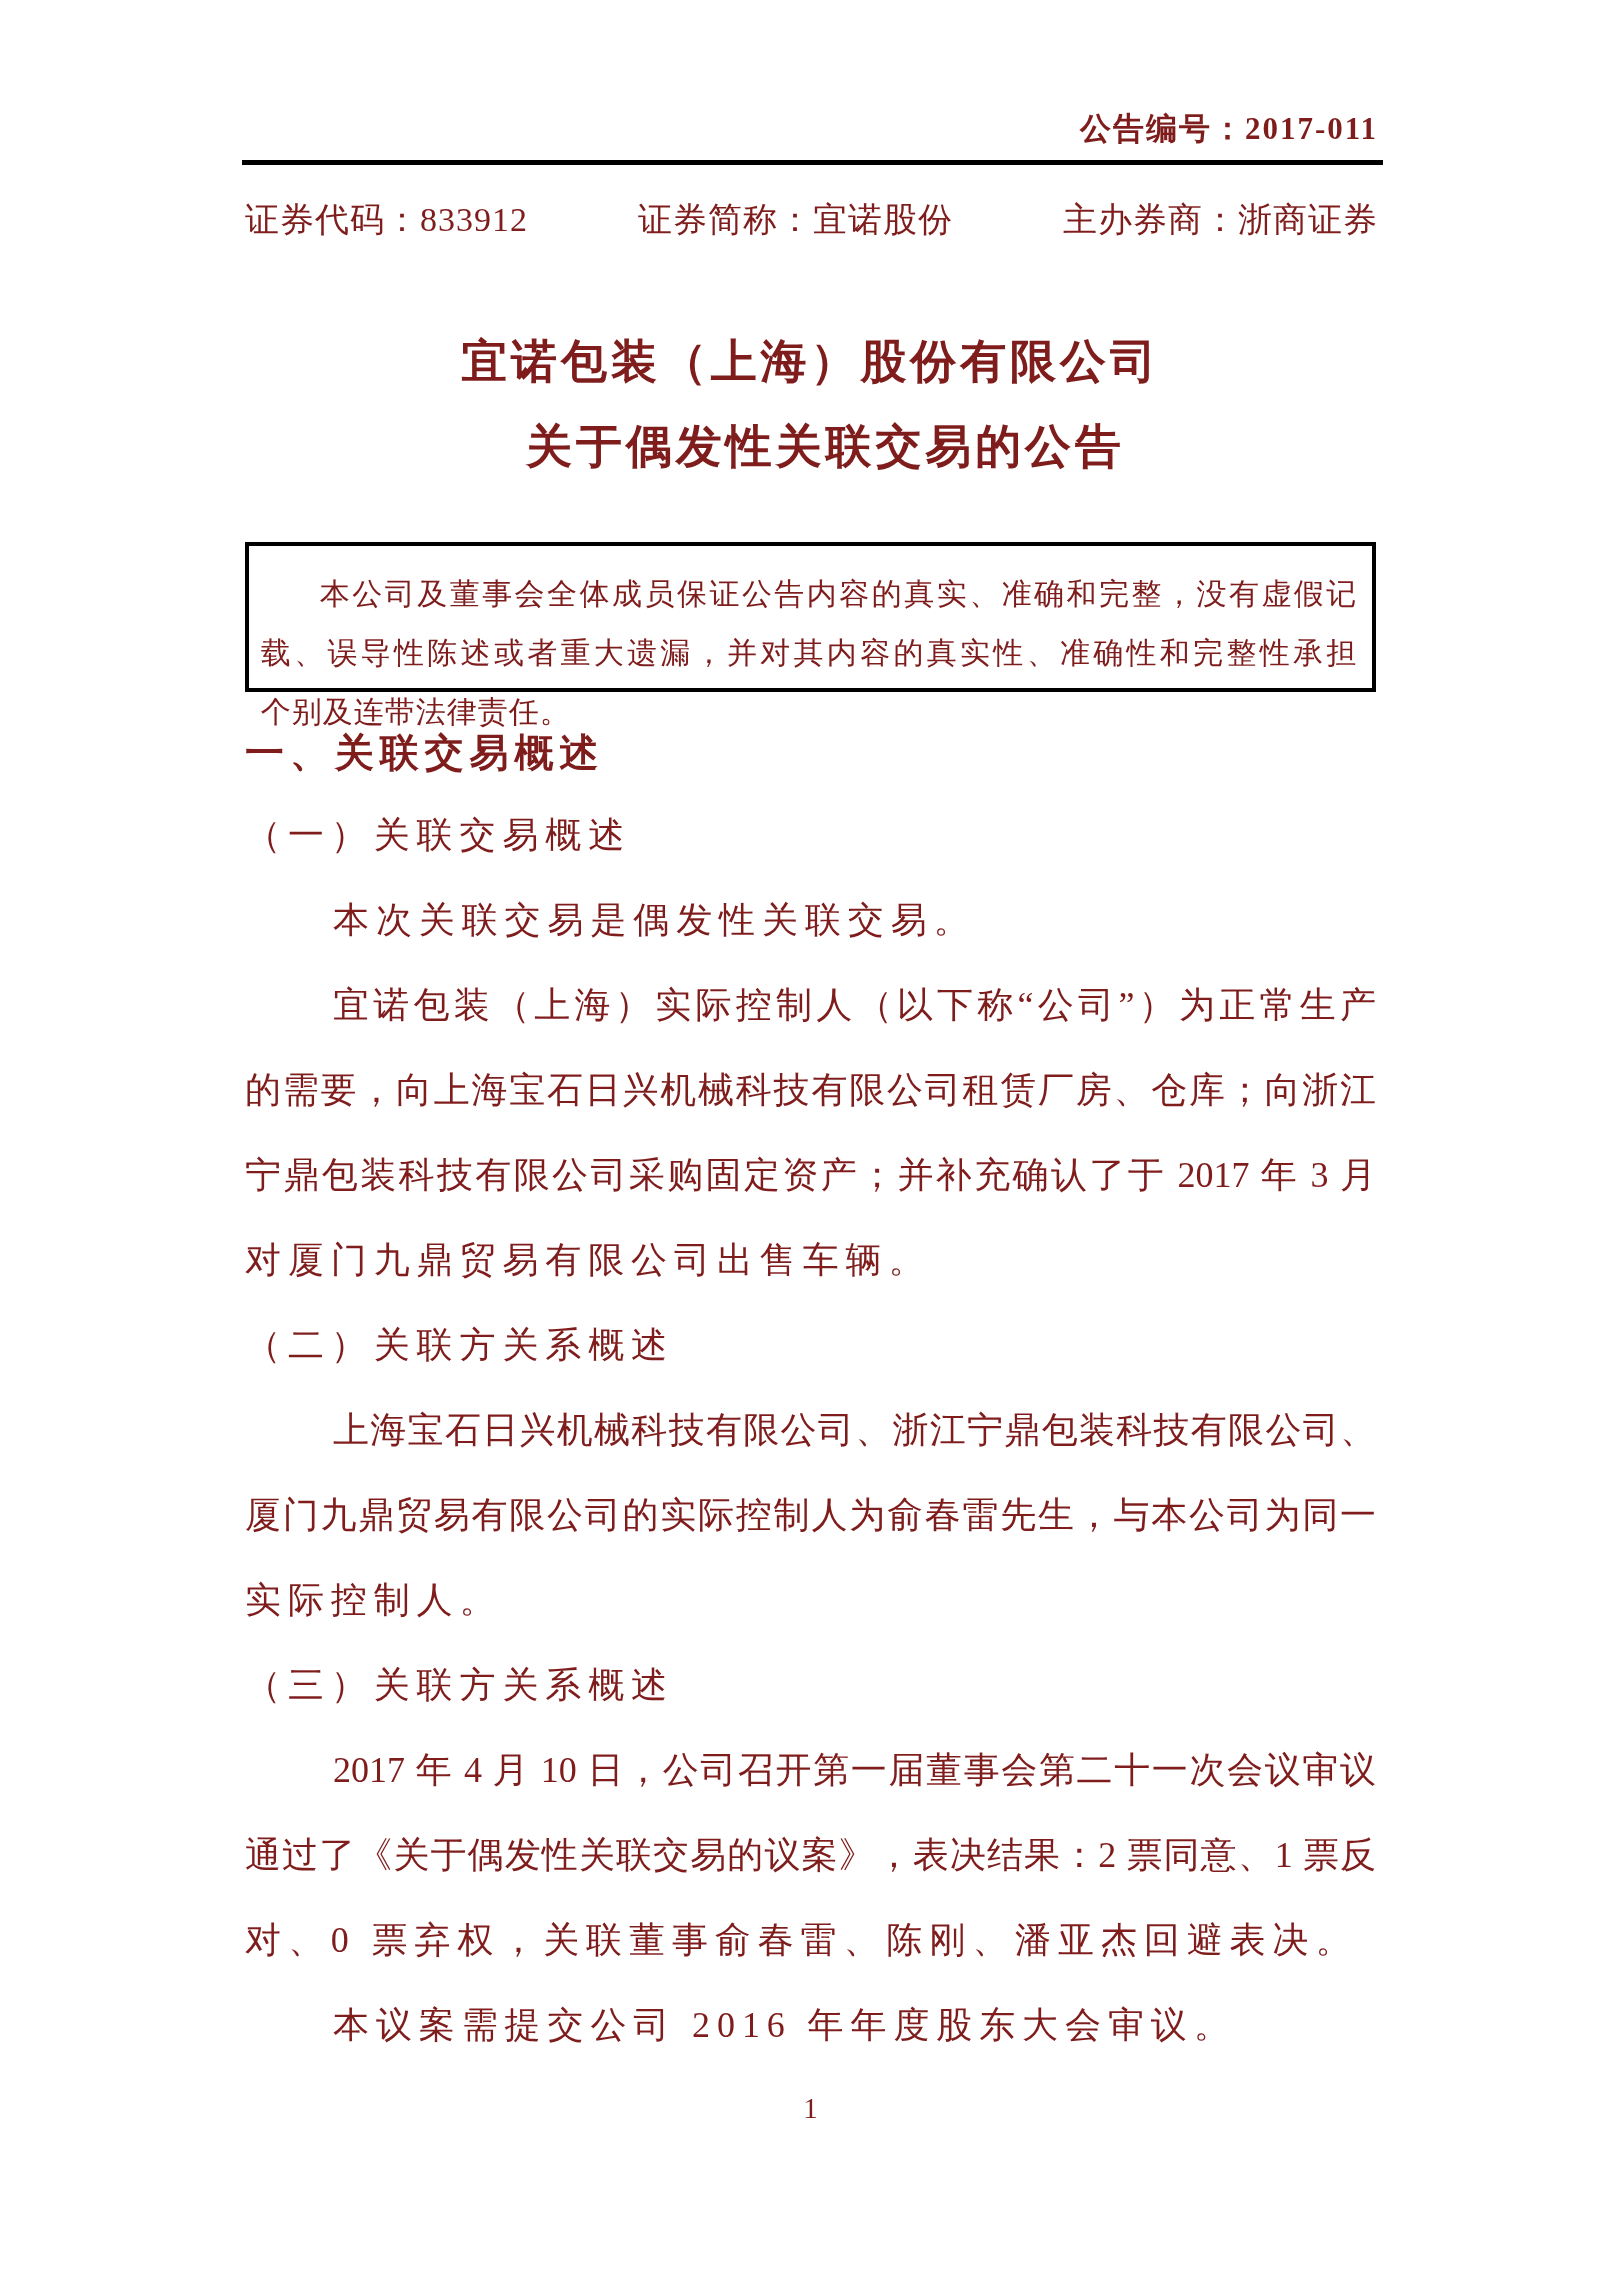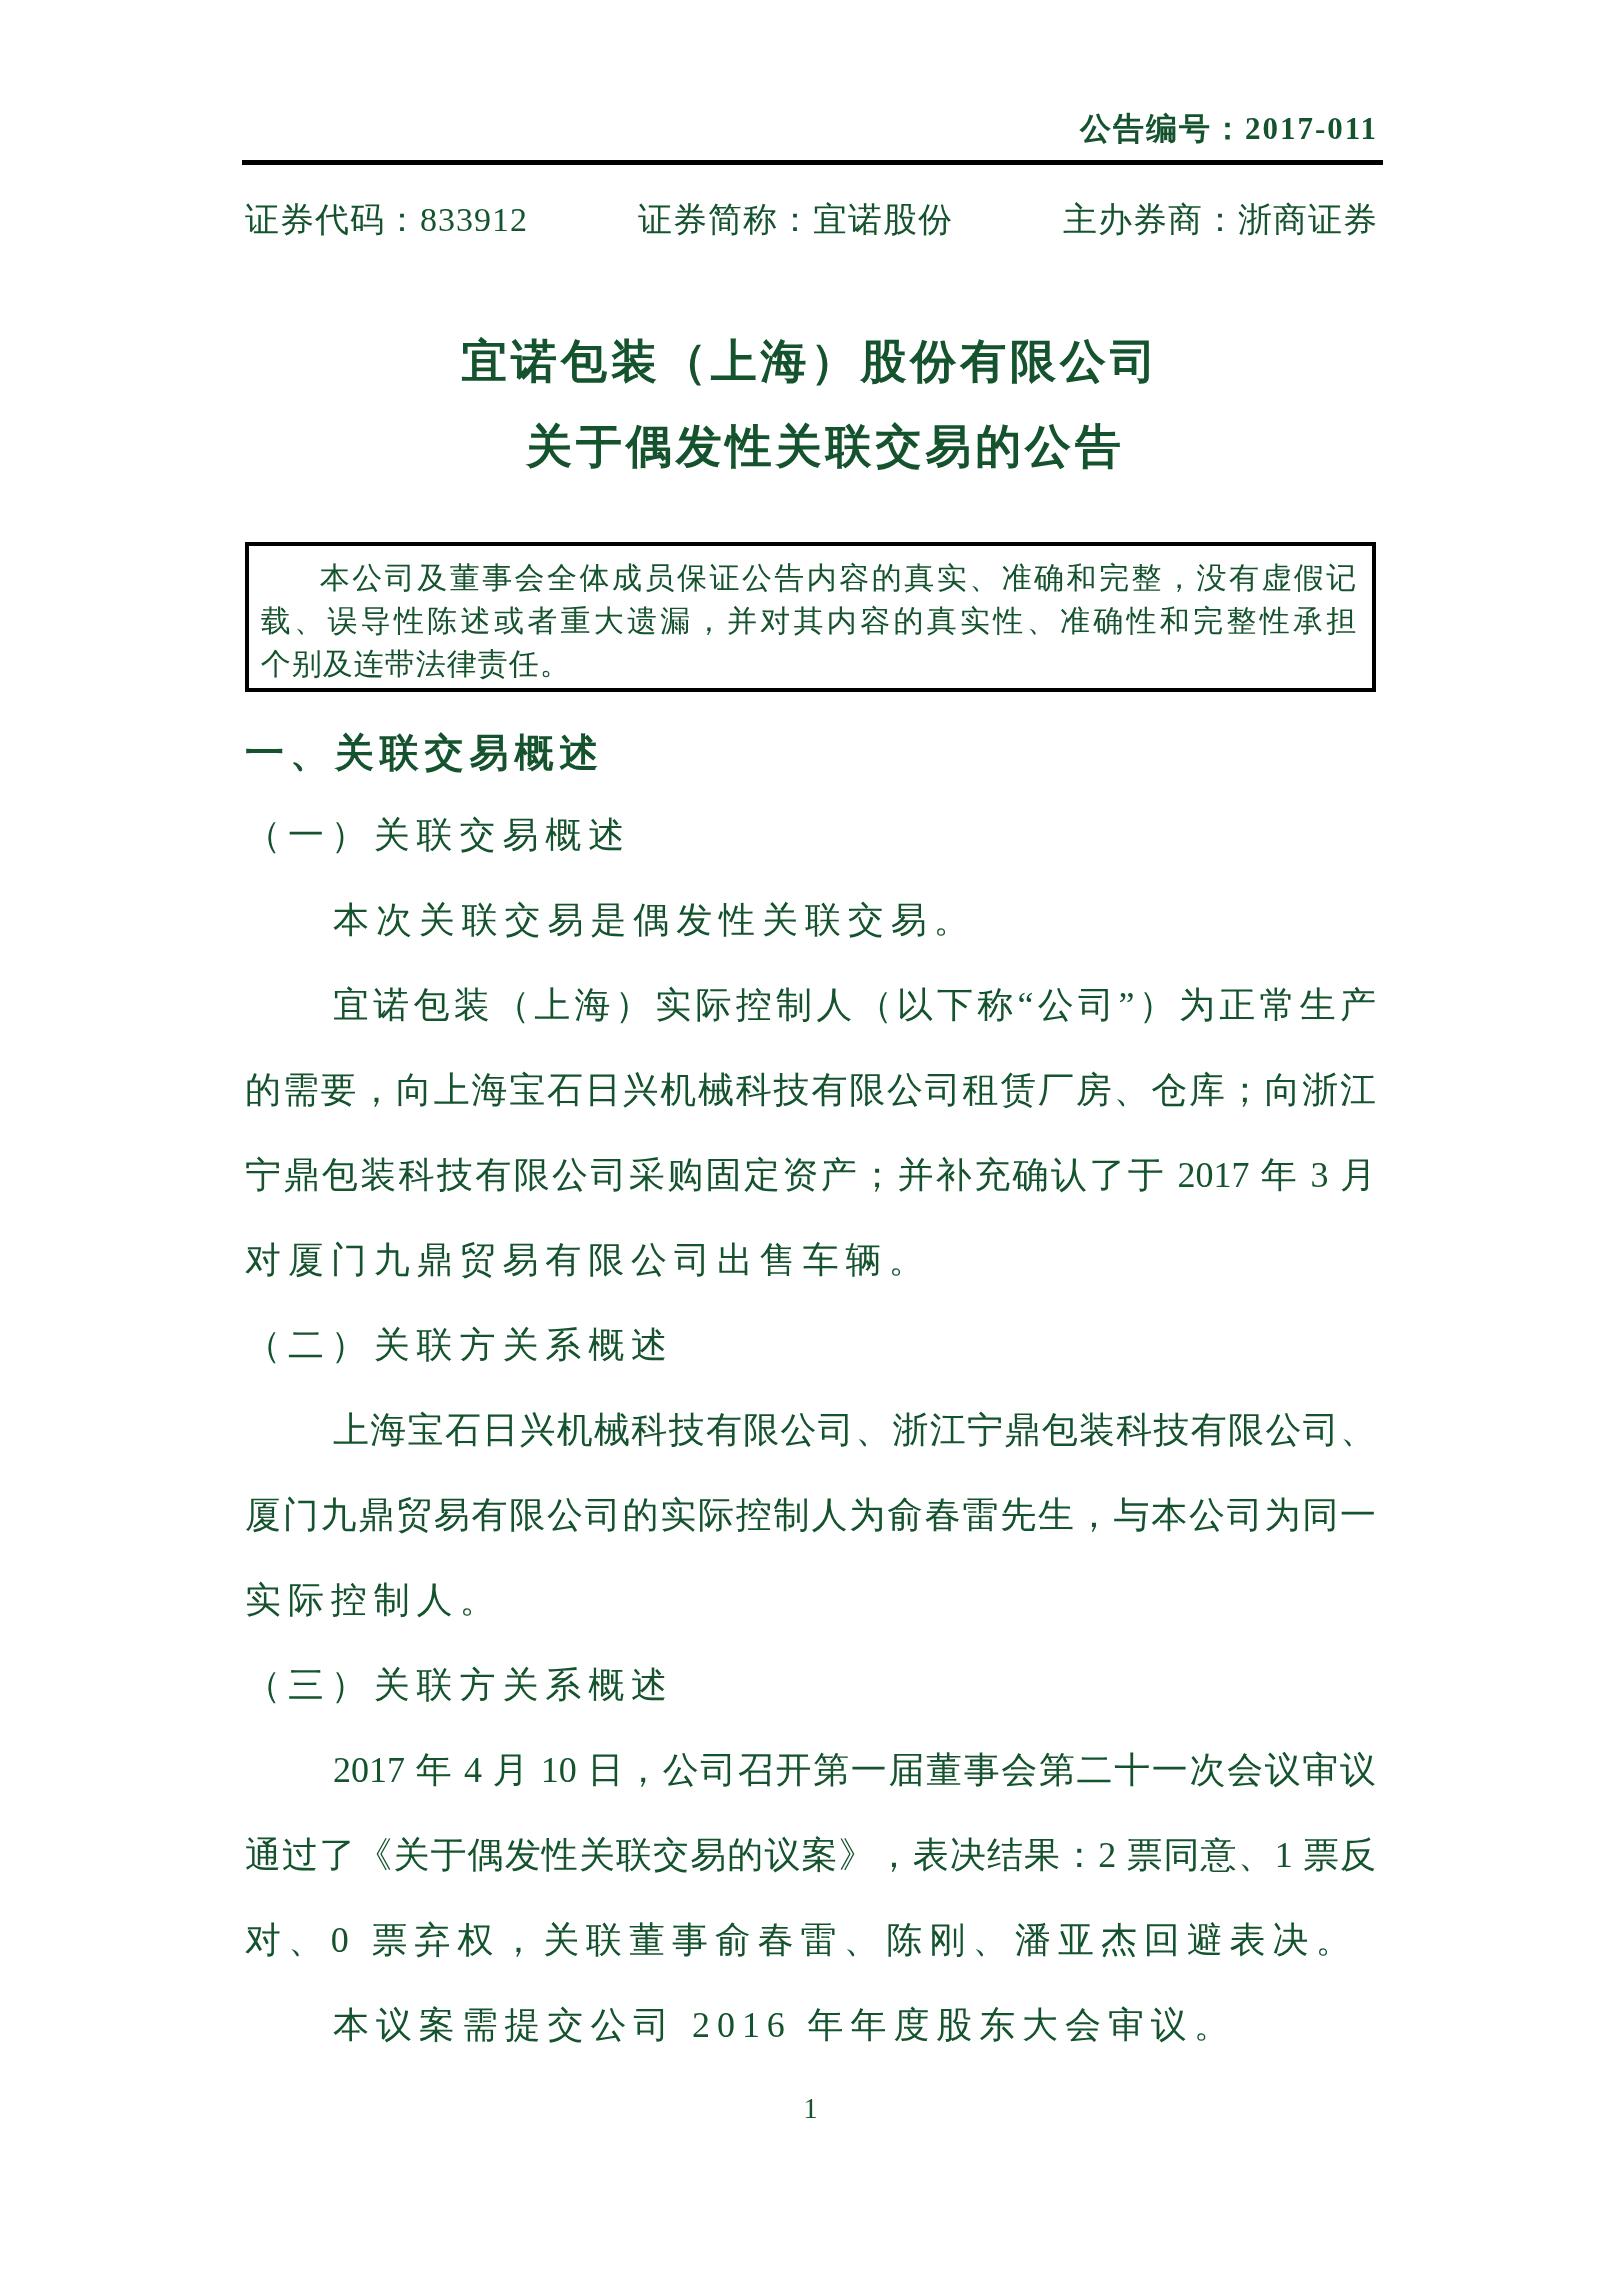--- a/index.html
+++ b/index.html
@@ -1,21 +1,21 @@
 <!DOCTYPE html>
 <html><head>
 <meta charset="utf-8">
 <style>
   html, body { margin: 0; padding: 0; background: #ffffff; }
   .page {
     position: relative;
     width: 1621px;
     height: 2293px;
     background: #ffffff;
-    color: #14532d;
+    color: #7f1d1d;
     font-family: "Liberation Serif", "DejaVu Serif", serif;
     overflow: hidden;
   }
 
   
   .announce-no {
     position: absolute;
     top: 108px; left: 245px; width: 1133px;
     text-align: right;
     font-size: 31px; font-weight: bold;
@@ -56,21 +56,21 @@
     position: absolute;
     top: 542px; left: 245px;
     width: 1131px; height: 150px;
     box-sizing: border-box;
     border: 4.9px solid #000000;
     padding: 9.8px 15.7px 0 11.8px;
     font-size: 30px;
     line-height: 43px;
     letter-spacing: 1px;
   }
-  .disclaimer .dline { white-space: nowrap; }
+  .disclaimer .dline { white-space: nowrap; margin-top: 16px; }
   .disclaimer .dline.fill {
     white-space: normal;
     letter-spacing: 0;
     text-align: justify;
     text-align-last: justify;
   }
   .disclaimer .dline.indent { text-indent: 59px; }
 
   
   .section-heading {

